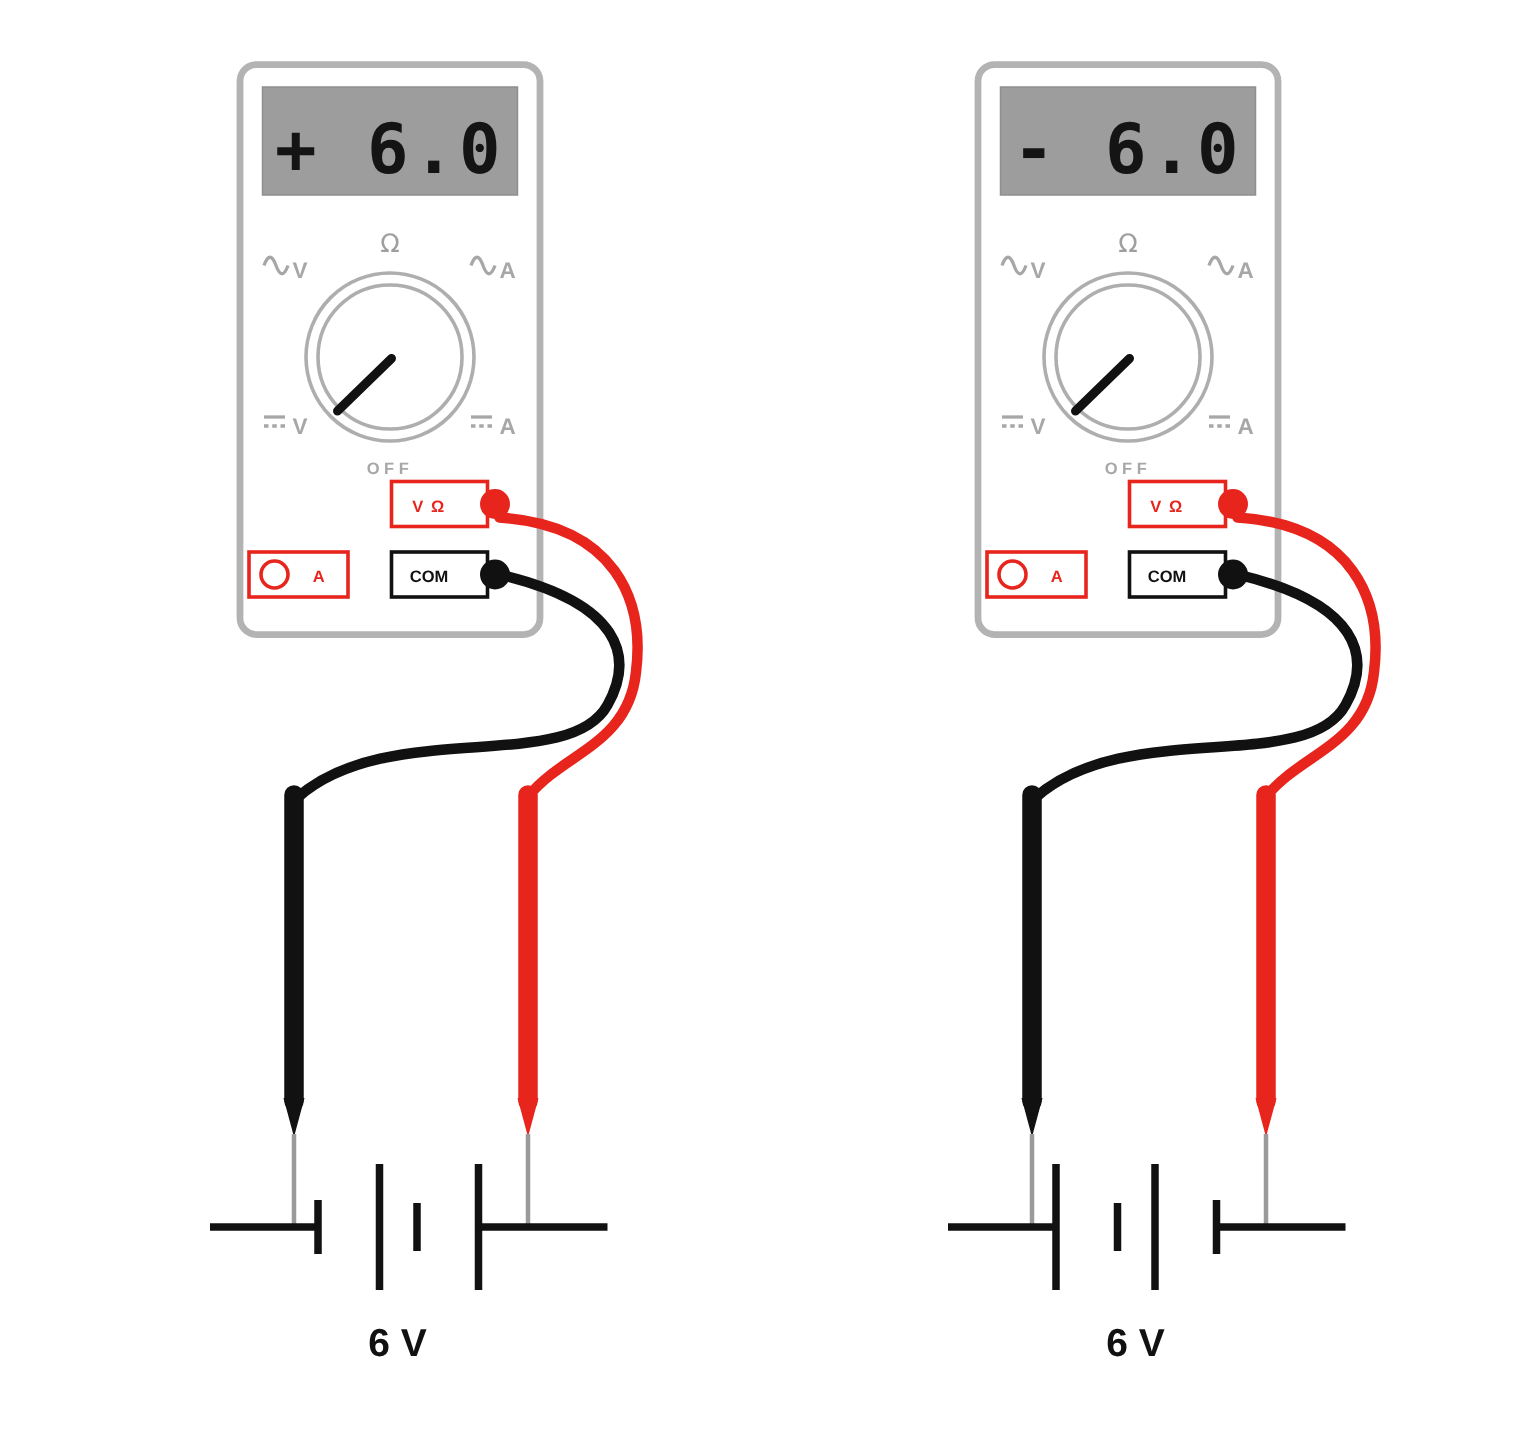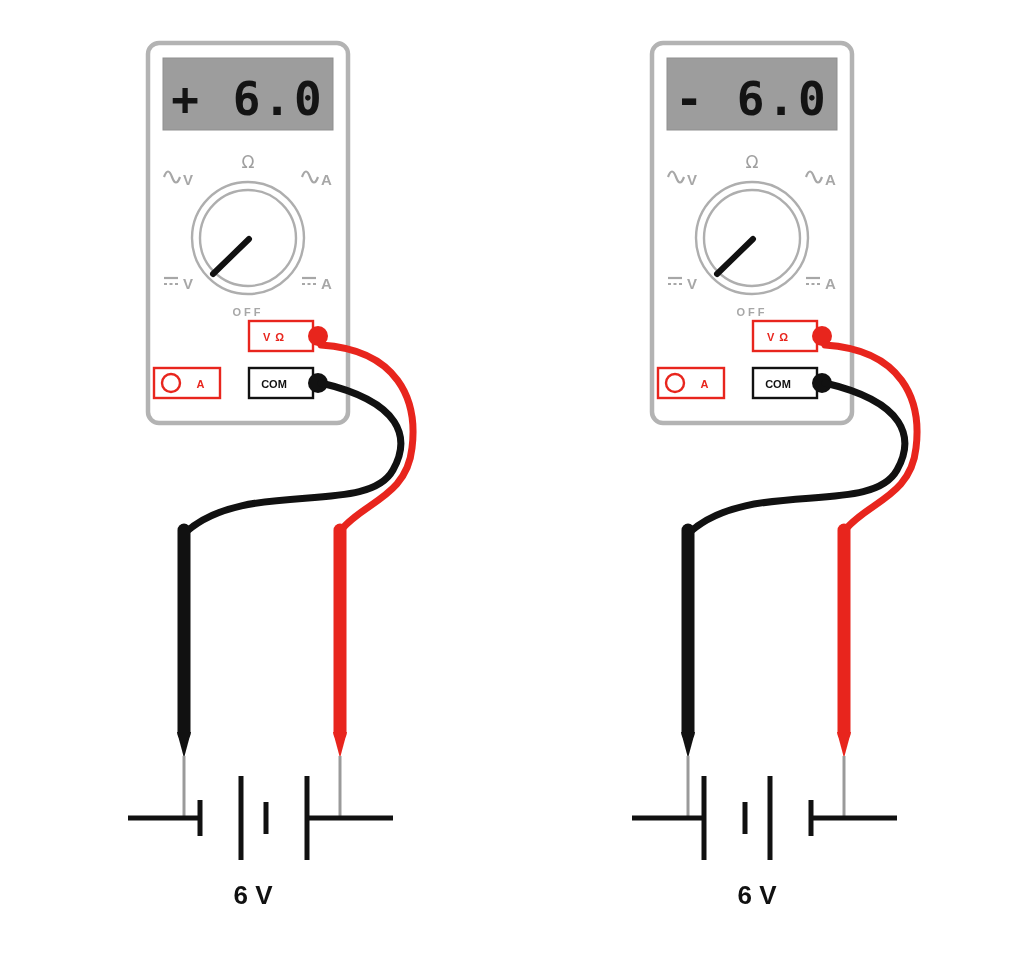--- a/index.html
+++ b/index.html
@@ -14,21 +14,21 @@
     height: 968px;
     background: #ffffff;
     overflow: hidden;
   }
   .diagram {
     position: absolute;
     top: 18px;
     width: 440px;
     height: 940px;
   }
-  #diagram-left  { left: 108px; text-decoration: underline; }
+  #diagram-left  { left: 120px; text-decoration: underline; }
   #diagram-right { left: 612px; }
 
   
   .meter-body { fill: #ffffff; stroke: #b3b3b3; stroke-width: 4.5; }
   .lcd        { fill: #9d9d9d; stroke: #8f8f8f; stroke-width: 1; }
   .seg {
     font-family: "DejaVu Sans Mono", monospace;
     font-weight: bold;
     font-size: 46px;
     fill: #141414;

